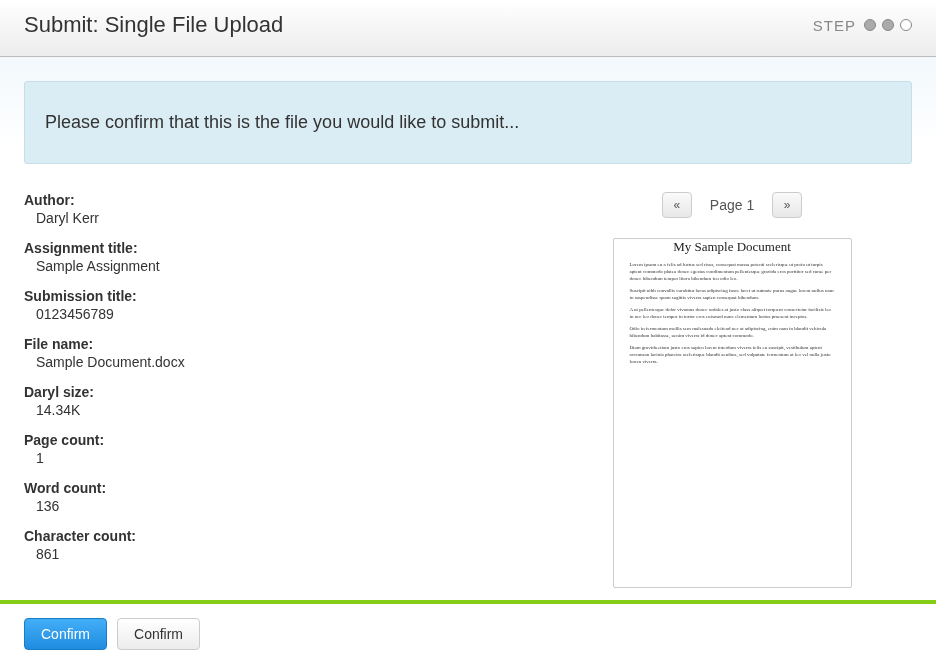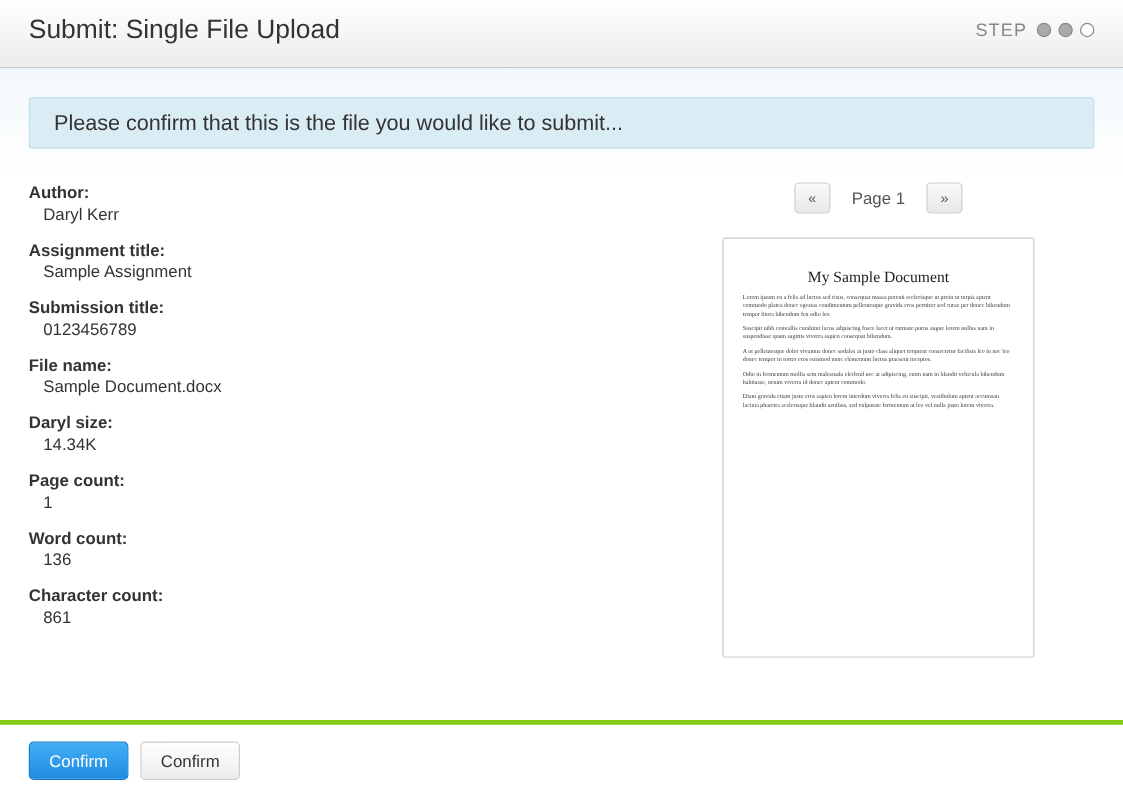--- a/index.html
+++ b/index.html
@@ -46,21 +46,21 @@
 
     .content-wrap {
       background: linear-gradient(to bottom, #f2f8fc 0%, #ffffff 90px);
       padding: 24px;
       height: 568px;
     }
     .notice {
       background: #daecf4;
       border: 1px solid #c6dee9;
       border-radius: 3px;
-      padding: 10px 20px;
+      padding: 30px 20px;
       font-size: 18px;
       font-weight: 400;
       color: #333;
       margin-bottom: 28px;
     }
     .columns {
       display: flex;
     }
     .meta { flex: 1; }
     .meta-row { margin-bottom: 14px; }
@@ -91,26 +91,26 @@
       display: flex;
       align-items: center;
       justify-content: center;
       font-family: inherit;
       cursor: pointer;
       color: #555;
       font-size: 12px;
     }
     .pager-text { font-size: 14px; color: #555; }
     .doc-preview {
-      width: 260px;
+      width: 239px;
       height: 350px;
       border: 1px solid #ccc;
       border-radius: 2px;
       background: #fff;
-      padding: 24px 16px;
+      padding: 0 16px;
       overflow: hidden;
     }
     .doc-title {
       text-align: center;
       font-family: Georgia, "Times New Roman", serif;
       font-size: 13px;
       margin-bottom: 6px;
       color: #222;
     }
     .doc-para {

